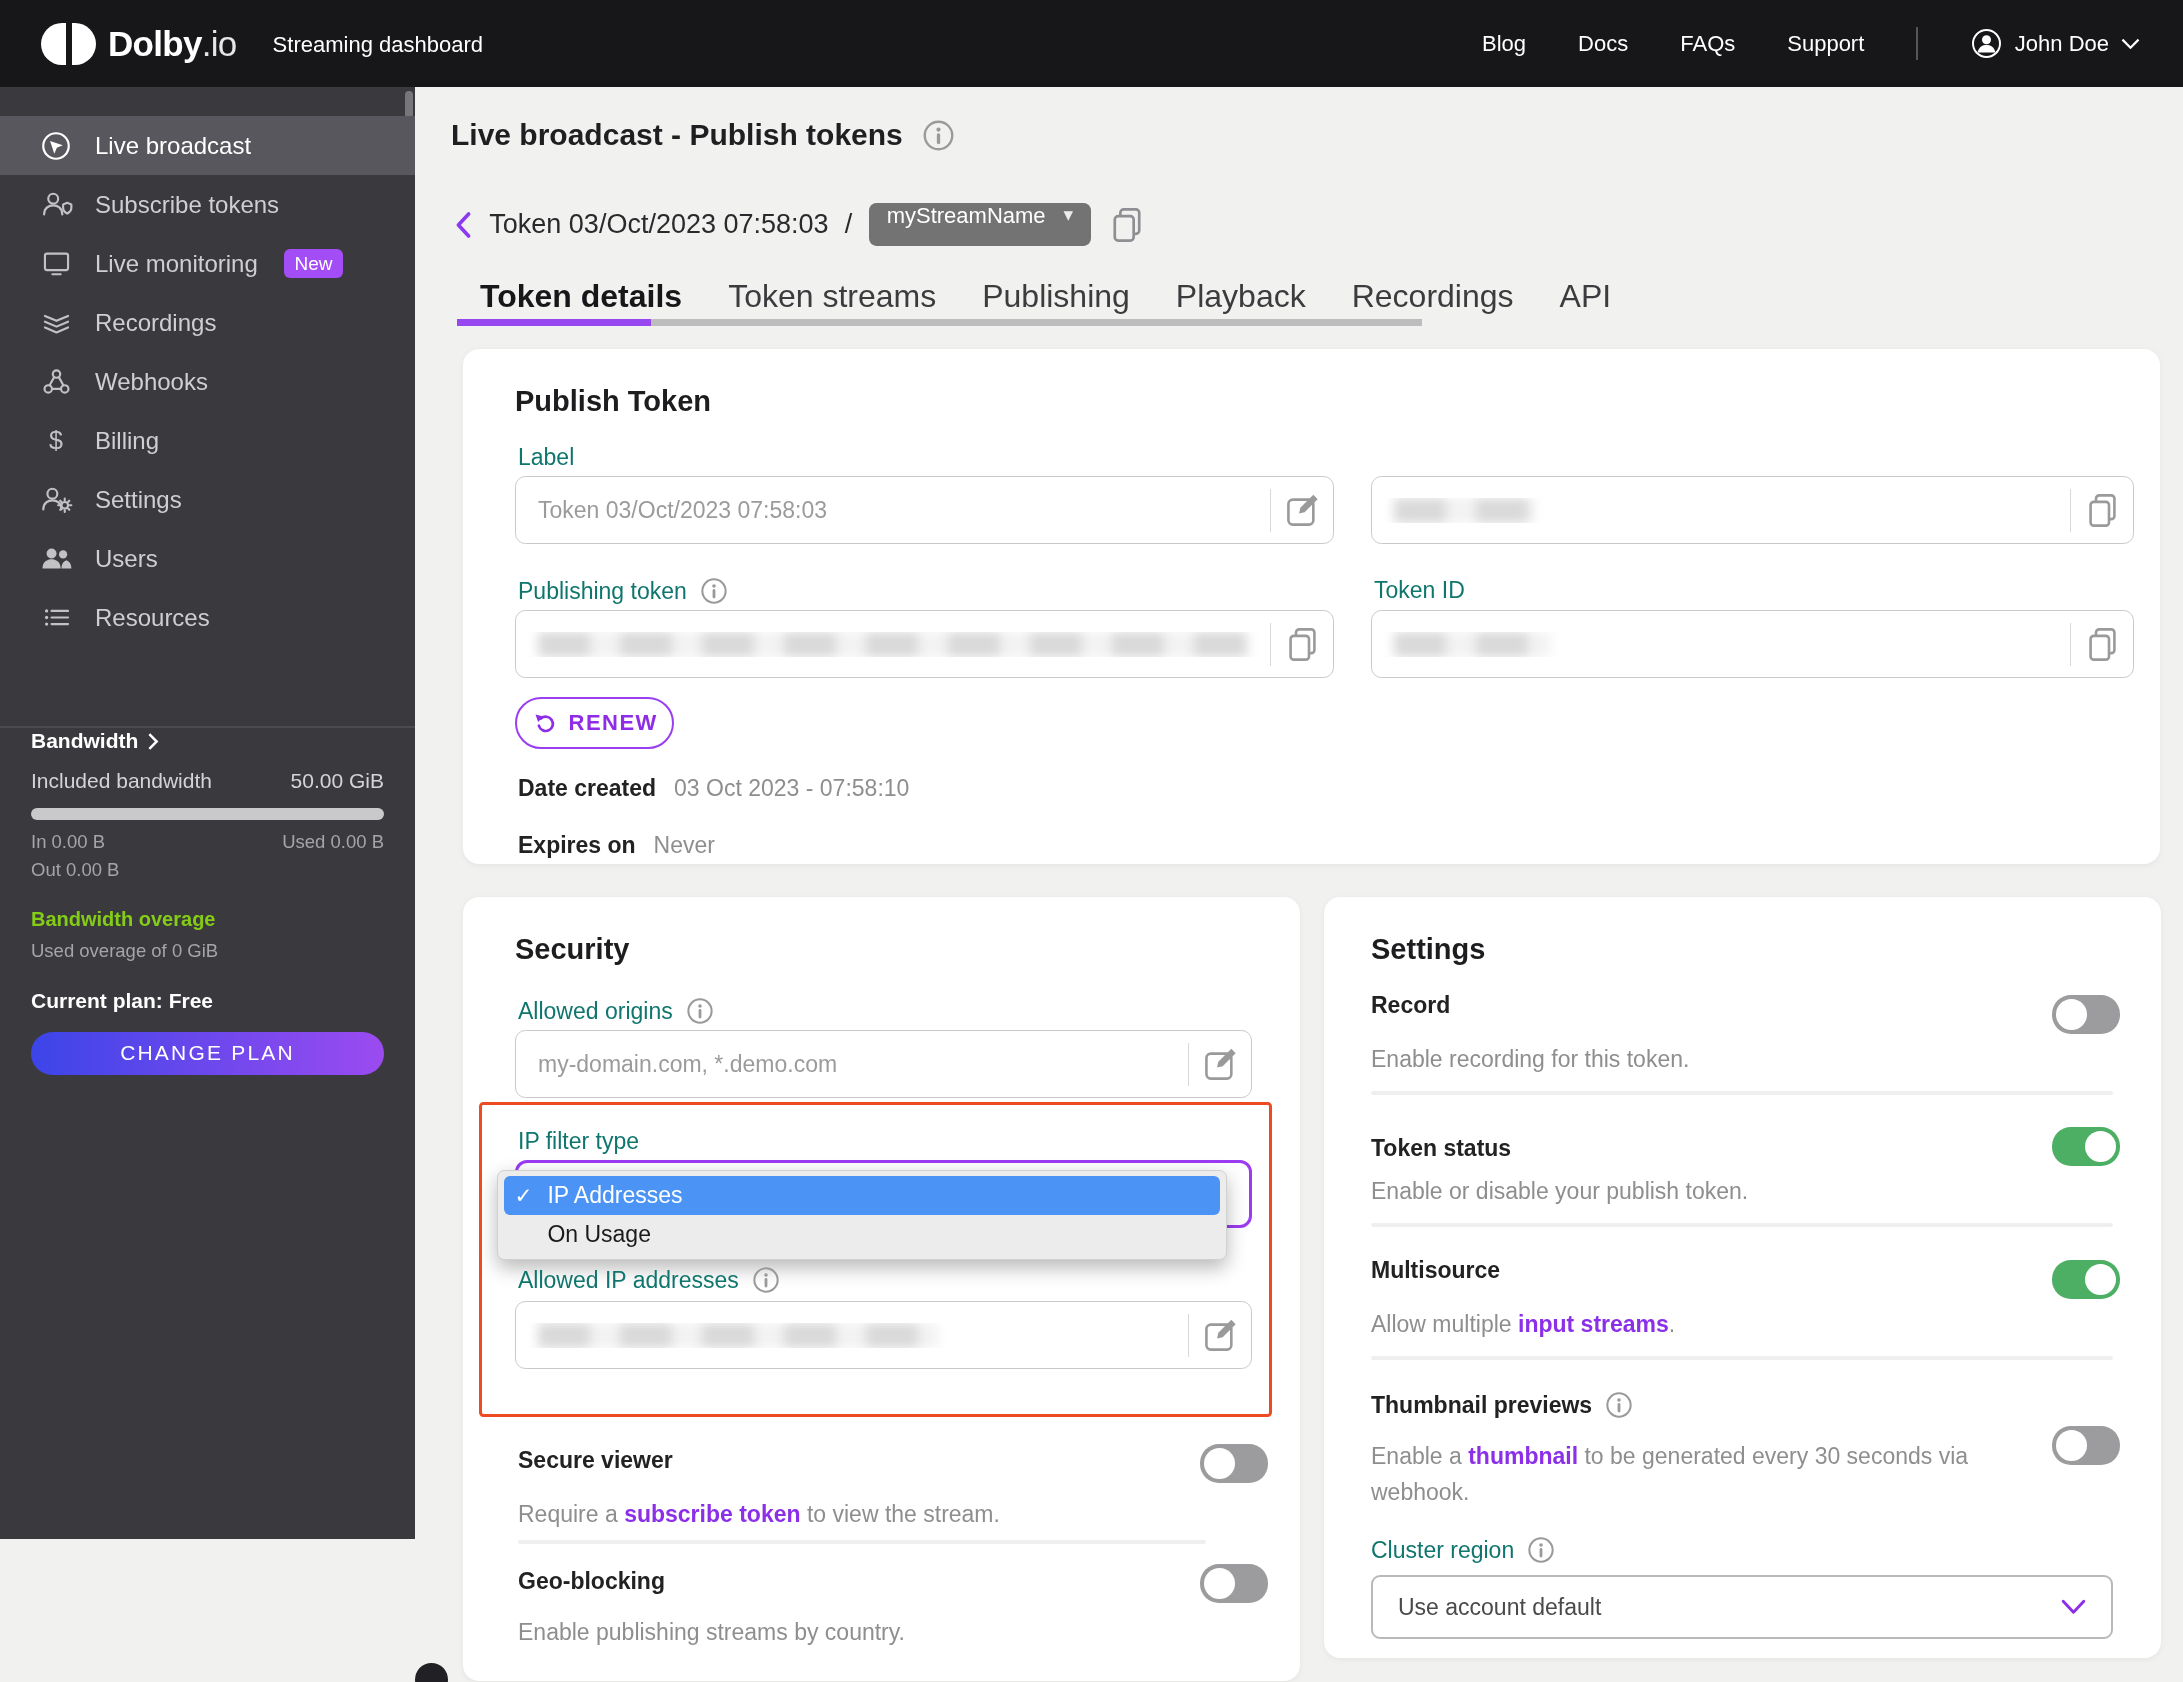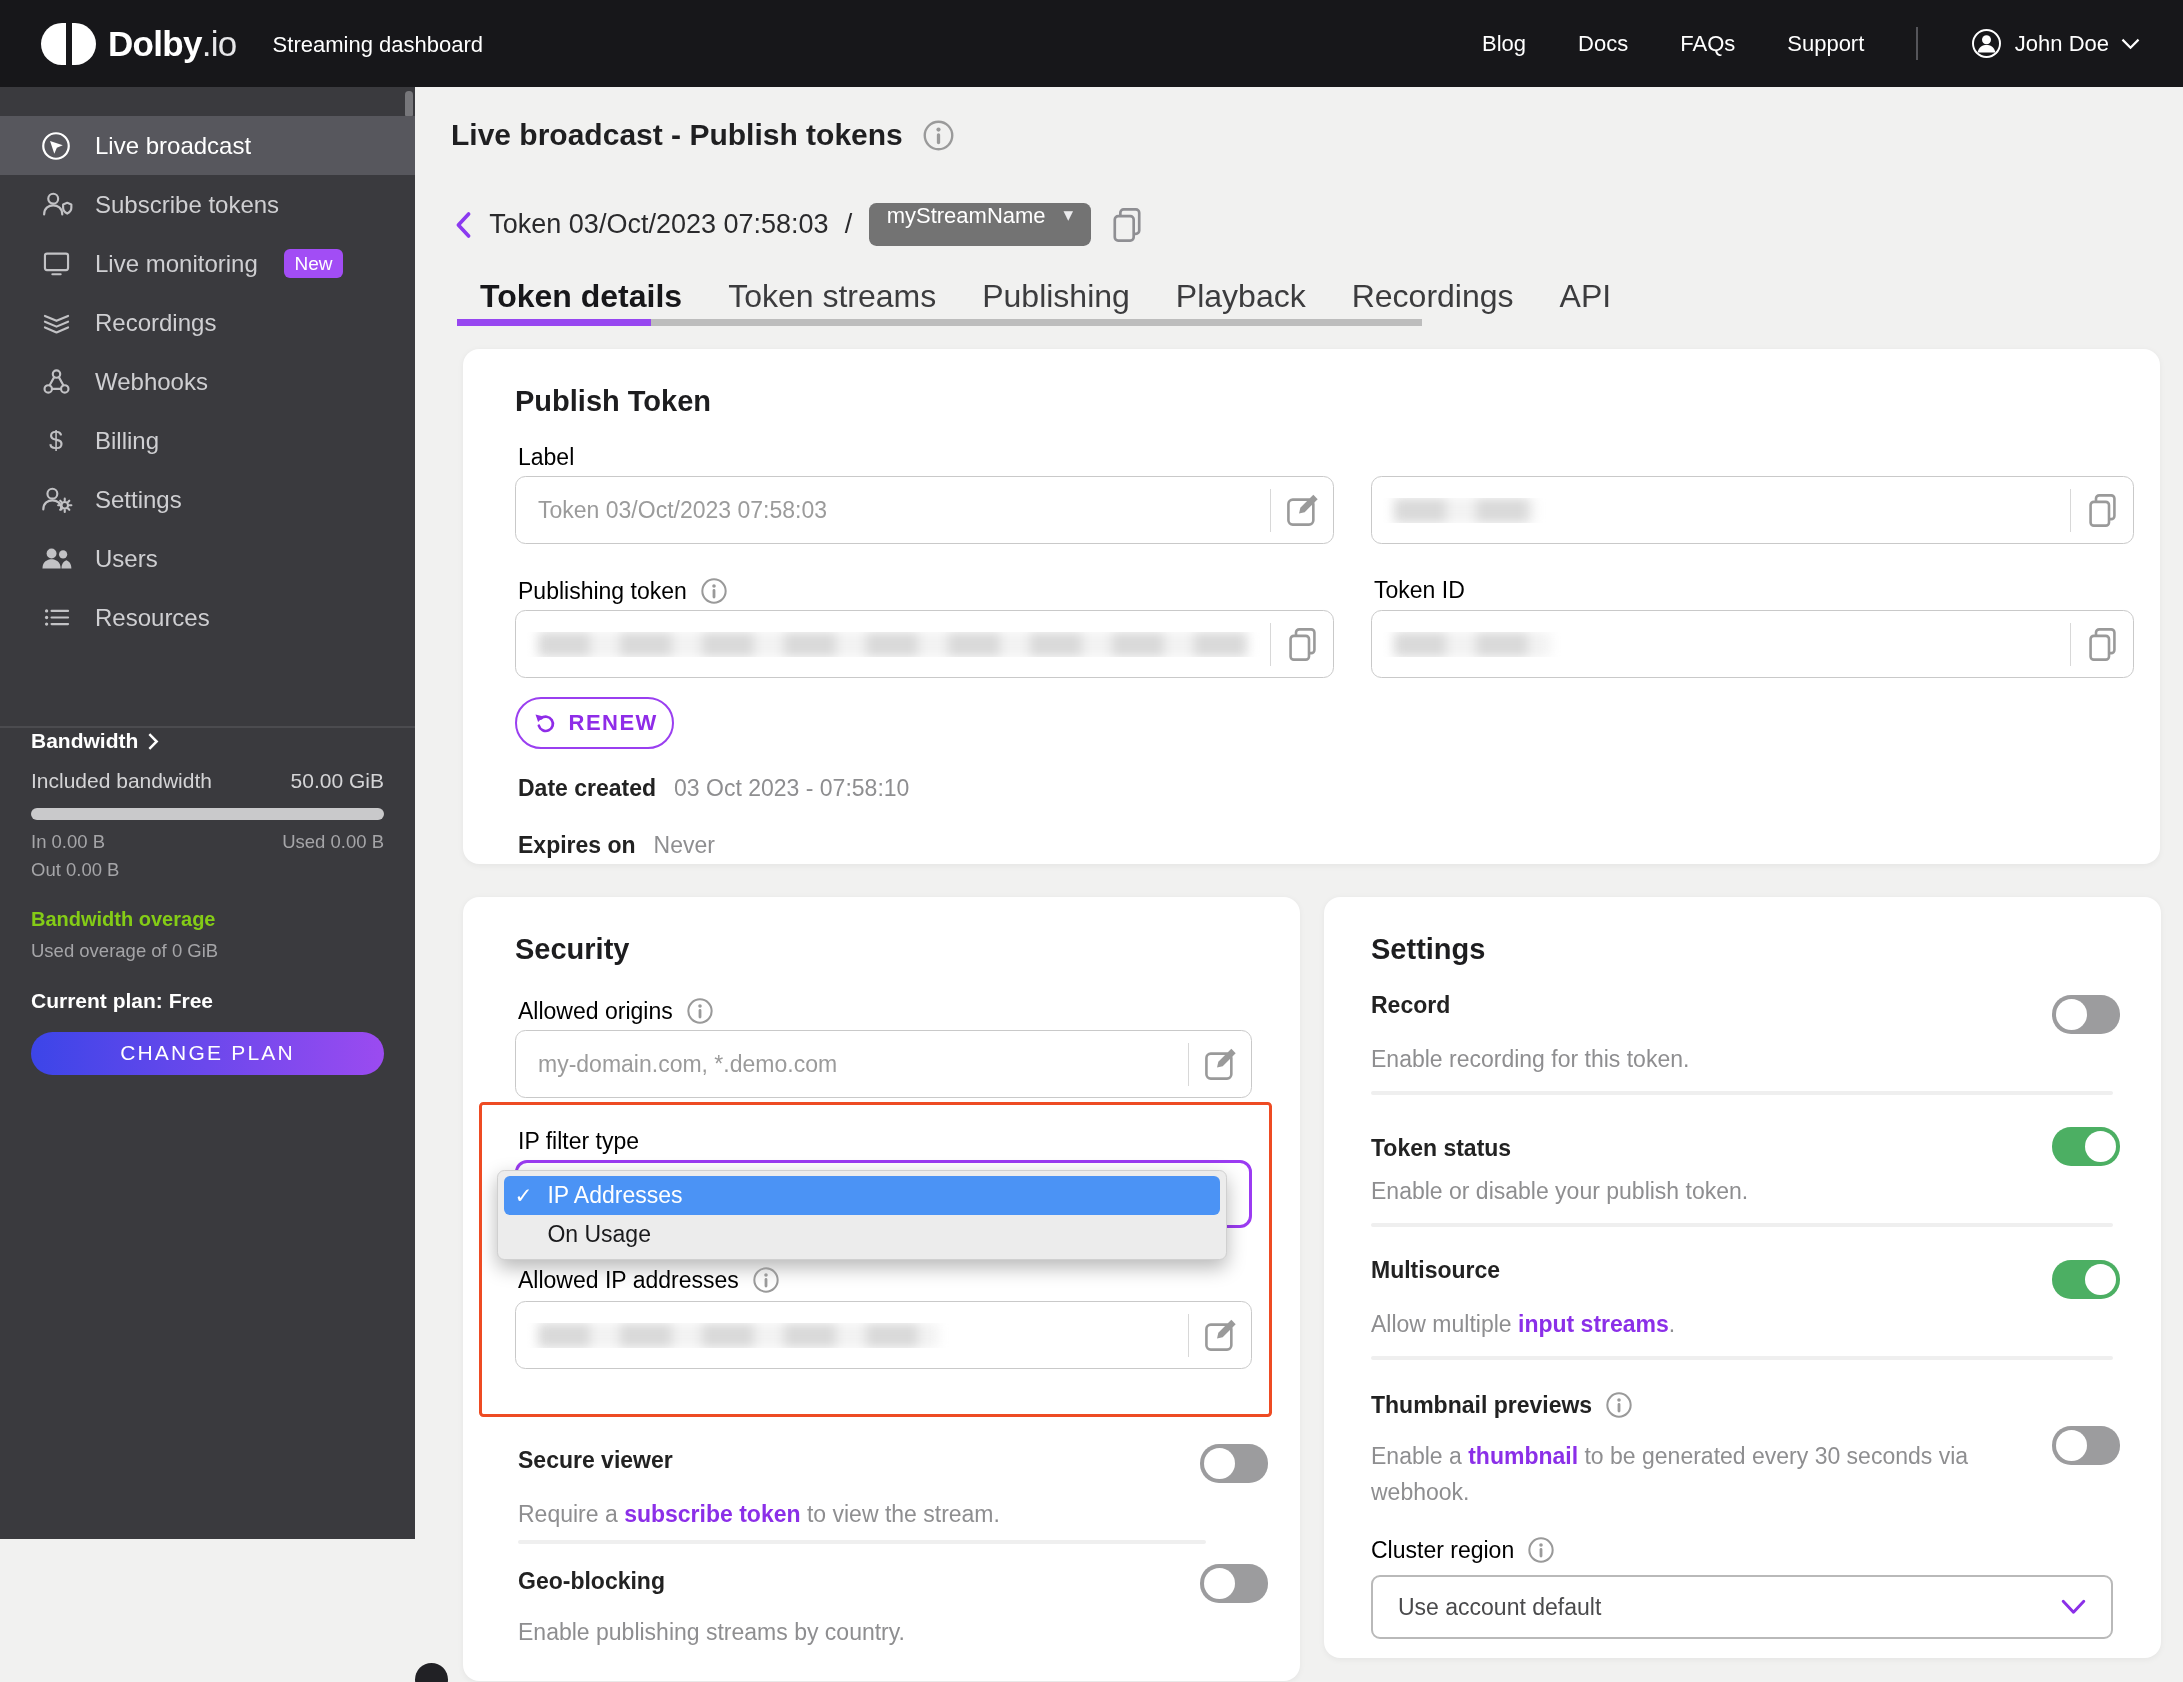--- a/index.html
+++ b/index.html
@@ -61,21 +61,21 @@
 
   .tabs { position:absolute; left:65px; top:191px; display:flex; }
   .tab { font-size:32px; color:#3c3c3e; margin-right:46px; cursor:pointer; }
   .tab.active { font-weight:700; color:#17171a; }
   .tab-bar { position:absolute; left:42px; top:232px; width:965px; height:6.7px; background:#bdbdbd; }
   .tab-bar-active { position:absolute; left:0; top:0; width:194px; height:6.7px; background:#9747f0; }
 
   .card { position:absolute; background:#fff; border-radius:16.3px; box-shadow:0 1.5px 6px rgba(0,0,0,0.05); }
   .card-title { font-size:29px; font-weight:600; color:#1d1d1f; }
 
-  .flabel { font-size:23px; color:#000000; display:flex; align-items:center; gap:13.3px; }
+  .flabel { font-size:23px; color:#0f766e; display:flex; align-items:center; gap:13.3px; }
   .field { border:1.5px solid #c9c9c9; border-radius:10.4px; background:#fff; display:flex; align-items:center; }
   .field .val { flex:1; padding:0 22px; font-size:23px; color:#9b9b9b; white-space:nowrap; overflow:hidden; }
   .field .sep { width:1.5px; height:43px; background:#d8d8d8; }
   .field .ficon { width:62px; display:flex; align-items:center; justify-content:center; cursor:pointer; }
 
   .redacted { height:25px; border-radius:3px; filter:blur(5.2px);
               background:repeating-linear-gradient(90deg,#d9d9d9 0 52px,#f2f2f2 52px 82px); }
 
   .renew-btn { position:absolute; display:flex; align-items:center; justify-content:center; gap:10.4px;
                width:159px; height:52px; border:2.2px solid #9a3ff0; border-radius:26px; background:#fff;

